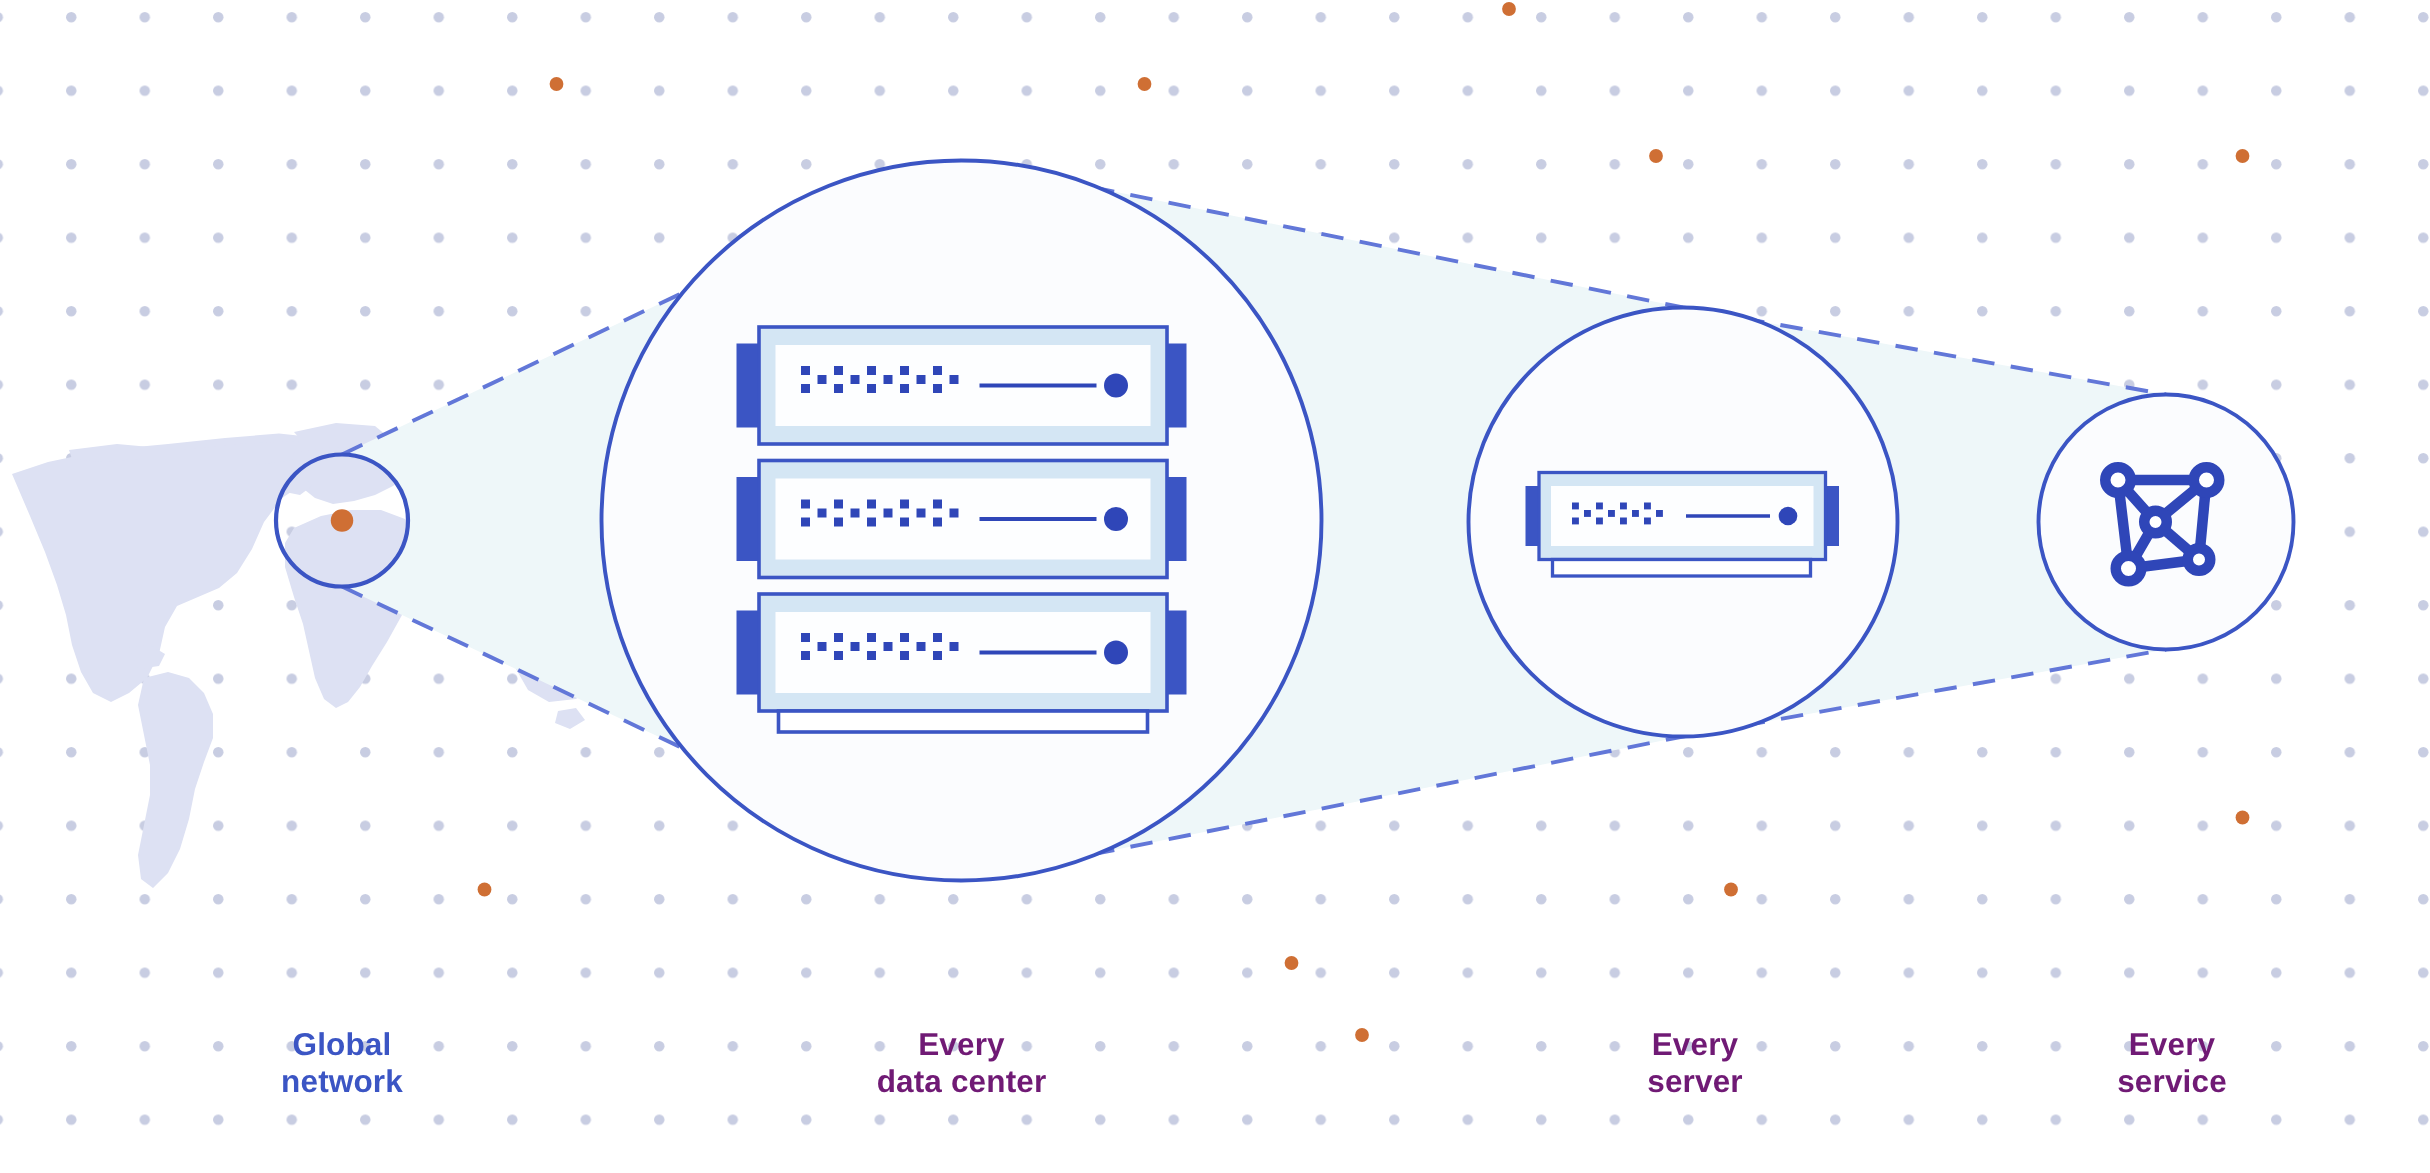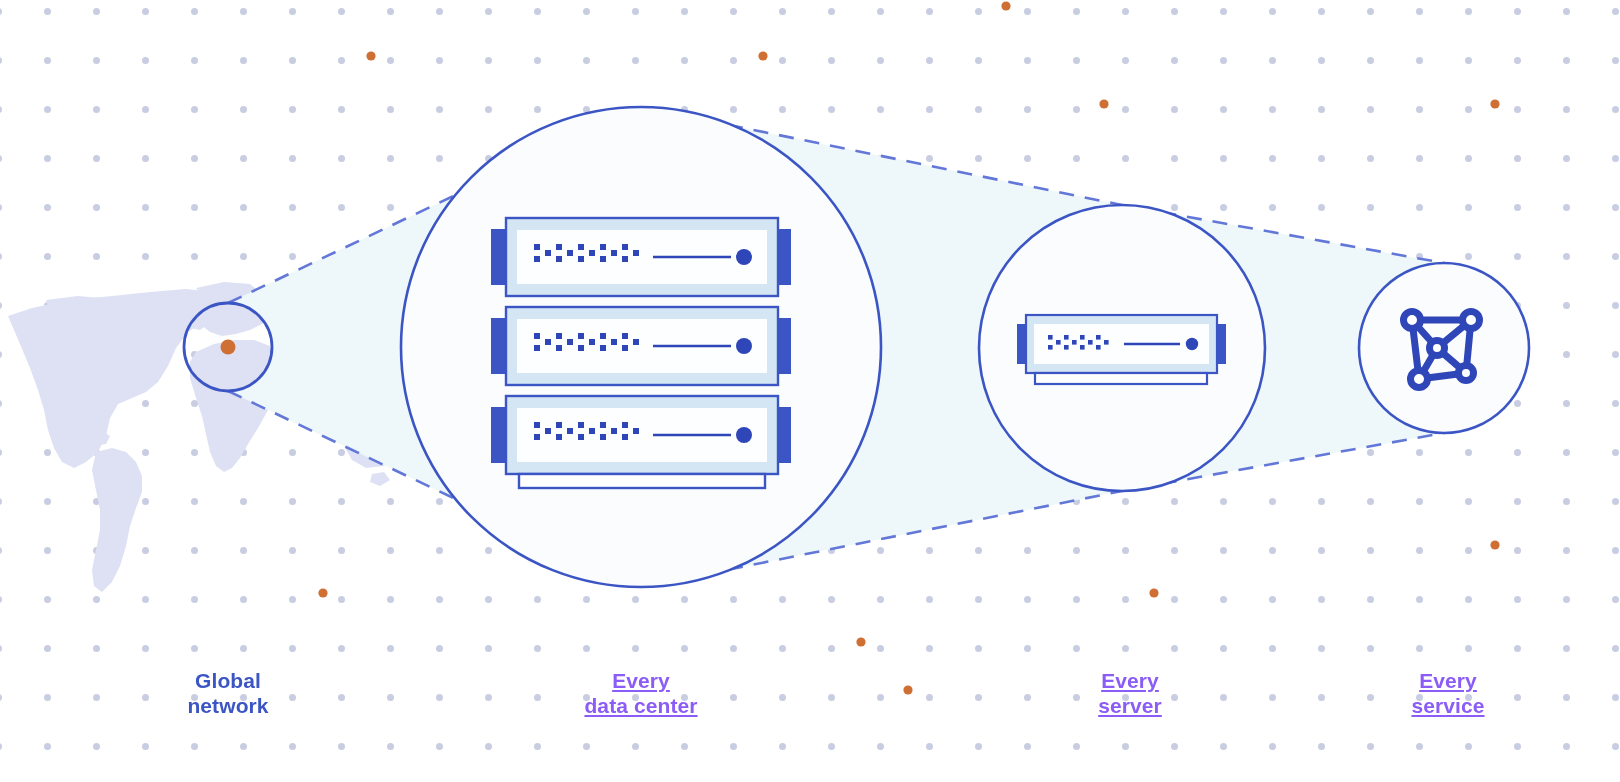--- a/index.html
+++ b/index.html
@@ -4,24 +4,24 @@
 <style>
   html,body{margin:0;padding:0;background:#ffffff;}
   body{
     width:1620px;height:782px;overflow:hidden;position:relative;
     font-family:"Liberation Sans","DejaVu Sans",sans-serif;
   }
   #stage{position:absolute;left:0;top:0;width:1620px;height:782px;}
   #stage svg{display:block;}
   .lbl{
     position:absolute;text-align:center;font-size:21px;font-weight:700;
-    line-height:25px;letter-spacing:.1px;white-space:pre-line;
+    line-height:25px;letter-spacing:.1px;white-space:pre-line;margin-top:16px;
   }
   .lbl-accent{color:#3b55c4;}
-  .lbl-dark{color:#8b5cf6;text-decoration:underline;}
+  .lbl-dark{color:#701a75;}
 </style>
 </head>
 <body>
 
 <div id="stage">
   <svg width="1620" height="782" viewBox="0 0 1620 782" xmlns="http://www.w3.org/2000/svg">
     <defs>
 
       <pattern id="dotgrid" x="-5" y="8" width="49" height="49" patternUnits="userSpaceOnUse">
         <circle cx="3.5" cy="3.5" r="3.5" fill="#c8cde2"></circle>

